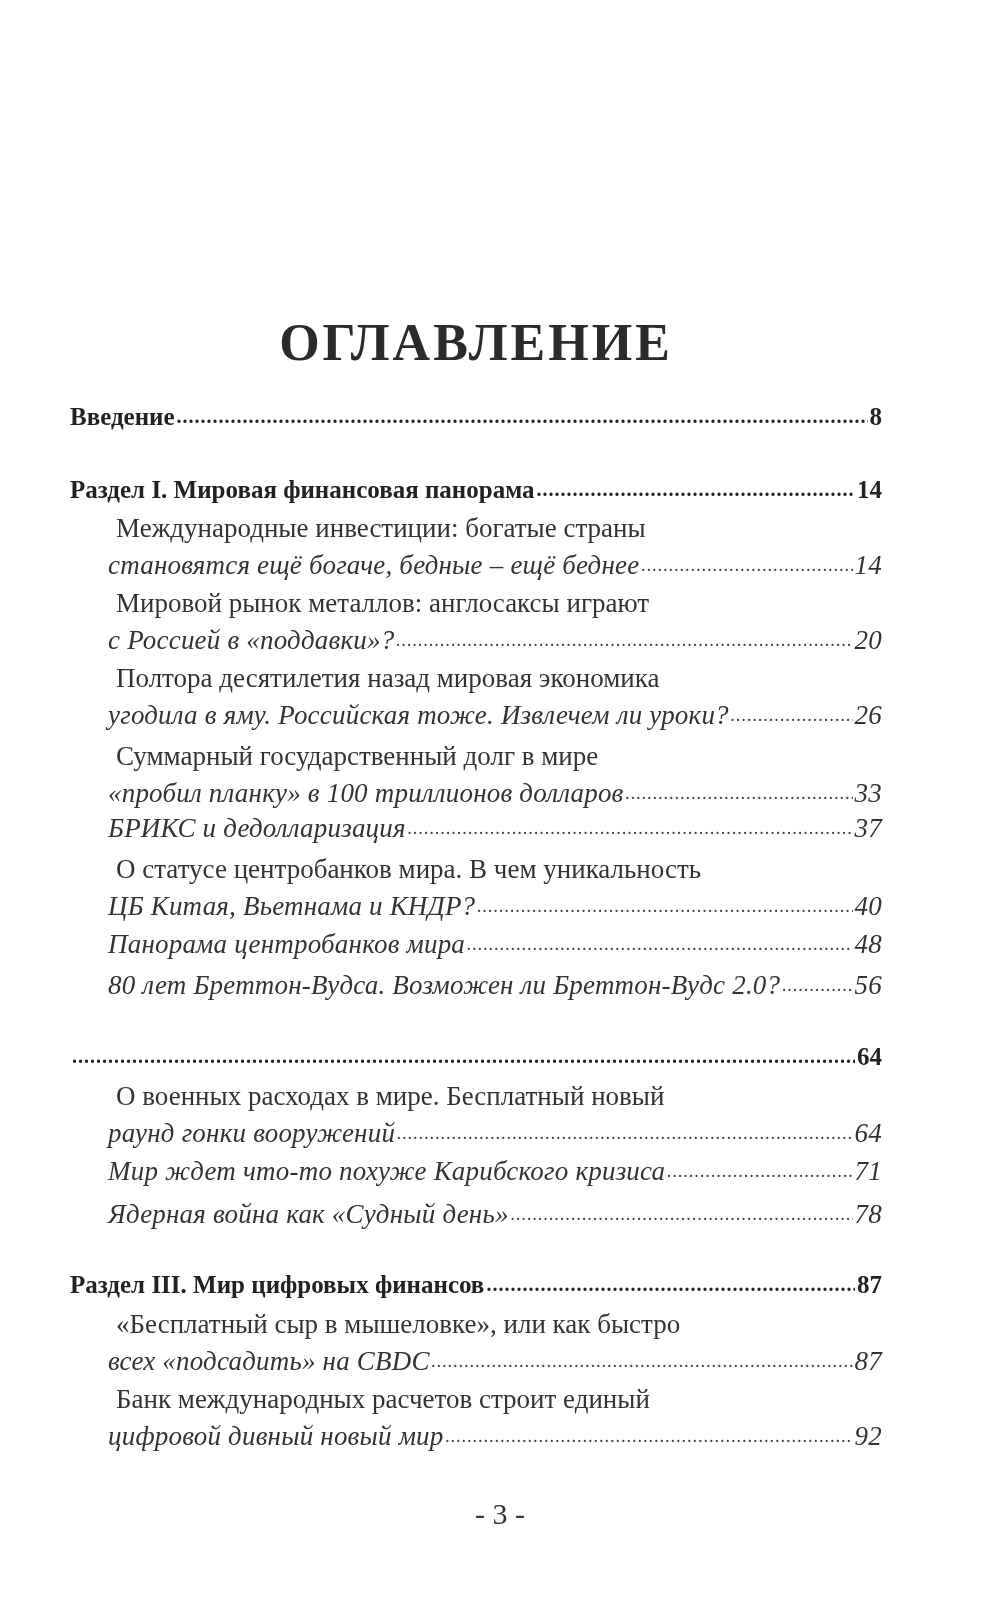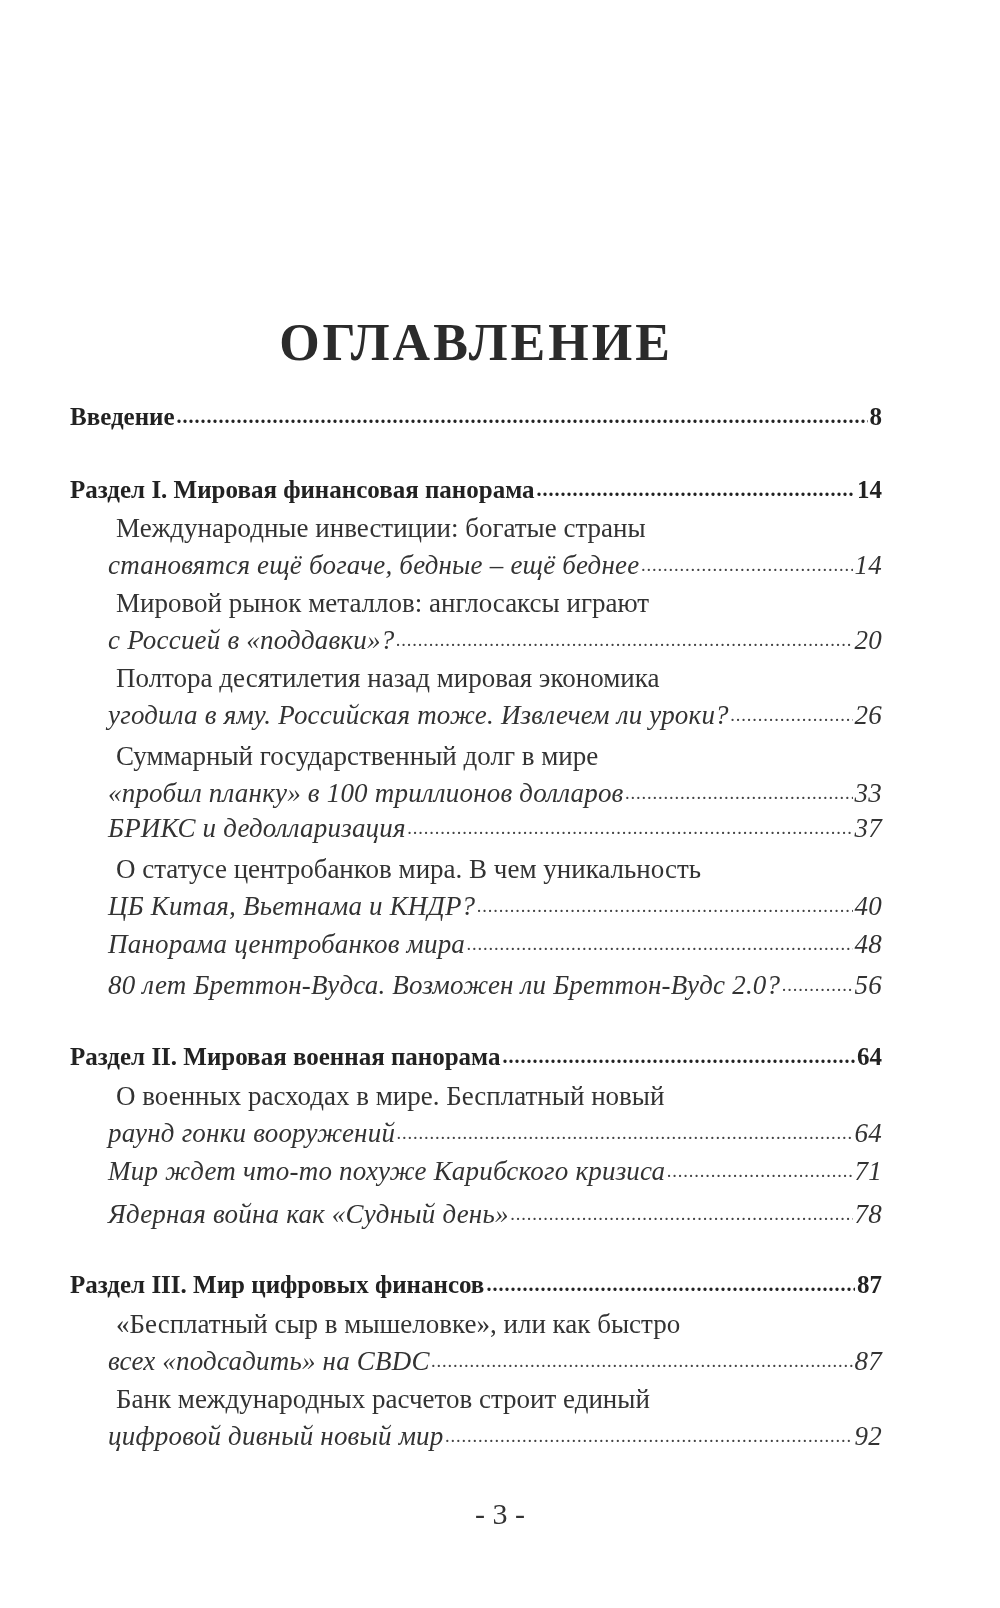--- a/index.html
+++ b/index.html
@@ -187,21 +187,20 @@
   <div class="entry sub" style="top:967px">
     <div class="line">
       <span class="text">80 лет Бреттон-Вудса. Возможен ли Бреттон-Вудс 2.0?</span>
       <span class="dots"></span>
       <span class="page-num">56</span>
     </div>
   </div>
 
   <div class="entry section" style="top:1038px">
     <div class="line">
-      <span class="text">Раздел II. Мировая военная панорама</span>
       <span class="dots"></span>
       <span class="page-num">64</span>
     </div>
   </div>
 
   <div class="entry sub" style="top:1078px">
     <div class="first-line">О военных расходах в мире. Бесплатный новый</div>
     <div class="line">
       <span class="text">раунд гонки вооружений</span>
       <span class="dots"></span>

